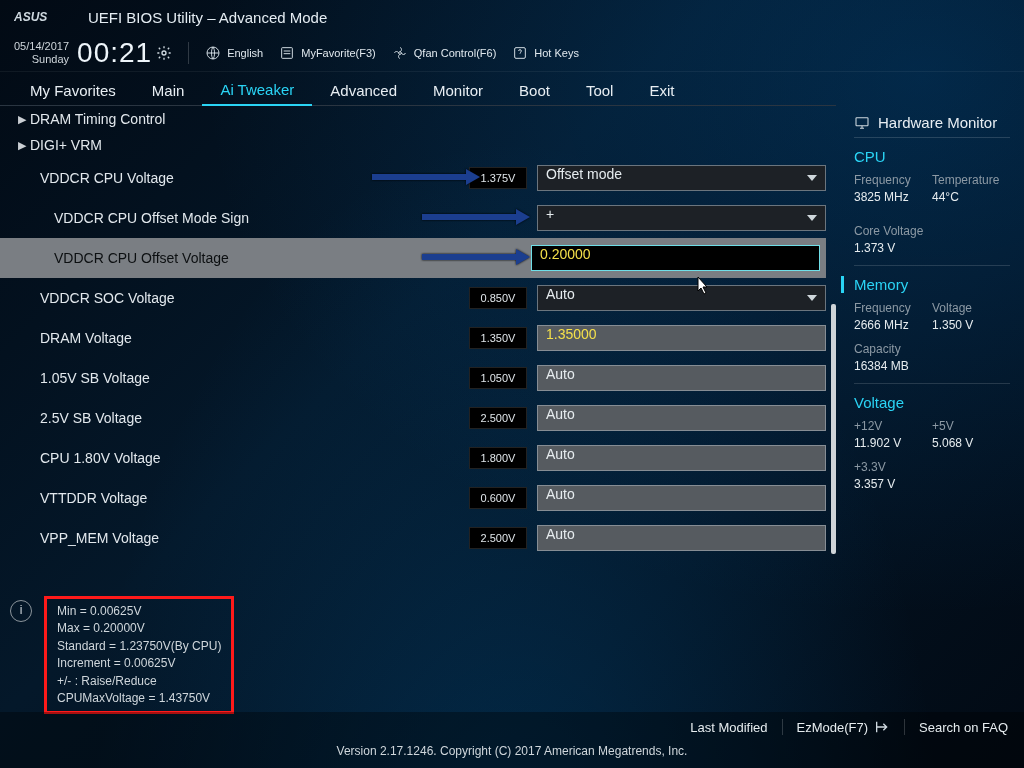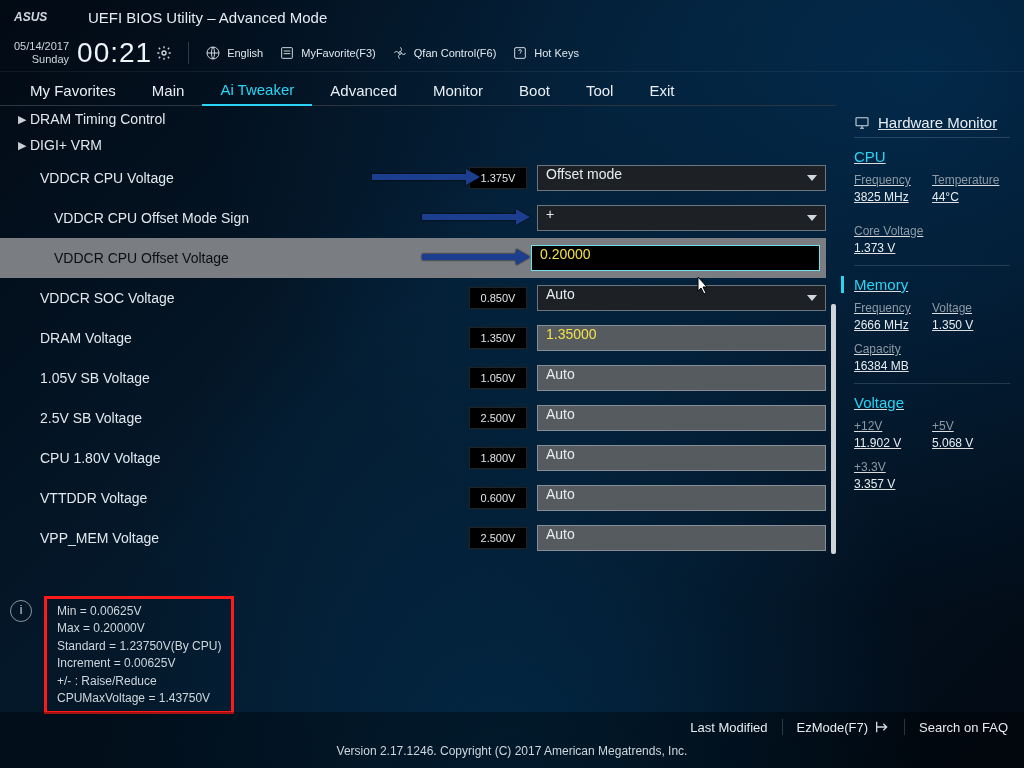--- a/index.html
+++ b/index.html
@@ -25,21 +25,21 @@
   .toplink{display:flex;align-items:center;gap:6px;color:#e0e8ee;font-size:11px;cursor:pointer;}
   .ico{width:16px;height:16px;display:inline-flex;align-items:center;justify-content:center;}
   .ico svg{stroke:#cfd9e0;fill:none;}
   
   .navtabs{display:flex;height:34px;align-items:flex-end;padding:0 12px;gap:0;border-bottom:1px solid #2a3541;width:836px;}
   .navtab{padding:6px 18px;font-size:15px;color:#e8eef3;cursor:pointer;}
   .navtab.active{color:#2ad4f5;border-bottom:2px solid #2ad4f5;margin-bottom:-1px;}
   
   .layout{display:flex;height:calc(768px - 34px - 38px - 34px - 56px);}
   .settings{width:836px;position:relative;padding:0 10px 0 0;}
-  .right{flex:1;padding:8px 14px 8px 18px;text-decoration:underline;}
+  .right{flex:1;padding:8px 14px 8px 18px;}
   
   .row{display:flex;align-items:center;height:40px;padding-left:40px;position:relative;}
   .row.collapsed{height:26px;padding-left:30px;}
   .row.selected{background:#7a7e83;}
   .tri{position:absolute;left:18px;font-size:11px;color:#cacfd4;}
   .lbl{flex:1;font-size:14px;color:#e2e8ed;}
   .row.indent .lbl{padding-left:14px;}
   .vbadge{width:58px;height:22px;background:#000;border:1px solid #222;font-size:11px;color:#e0e6ea;display:flex;align-items:center;justify-content:center;margin-right:10px;}
   .dd{width:289px;height:26px;border:1px solid #6b757e;background:#1d2126;display:flex;align-items:flex-start;padding:0 8px;position:relative;cursor:pointer;color:#e6ecef;font-size:14px;}
   .dd.caret::after{content:"";position:absolute;right:8px;top:9px;border-left:5px solid transparent;border-right:5px solid transparent;border-top:6px solid #cfd7dc;}

